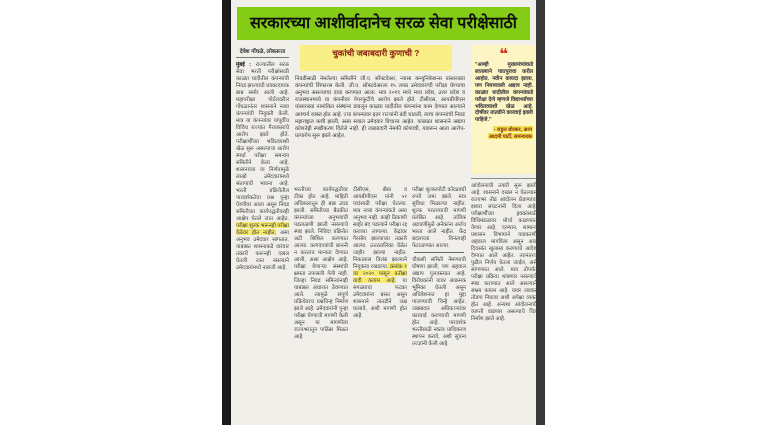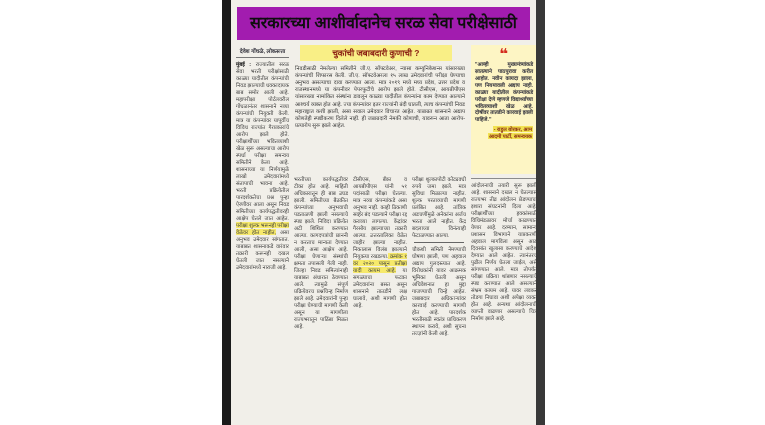--- a/index.html
+++ b/index.html
@@ -3,37 +3,37 @@
 <meta charset="utf-8">
 <style>
   html,body{margin:0;padding:0;background:#ffffff;}
   .stage{position:relative;width:765px;height:425px;background:#ffffff;overflow:hidden;
          font-family:"Liberation Sans","DejaVu Sans",sans-serif;}
   .clip{position:absolute;left:222px;top:0;width:323px;height:425px;display:flex;}
   .edge-left{width:9px;background:#1b1b1b;flex:none;}
   .edge-right{width:9px;background:#383838;flex:none;}
   .paper{flex:1;background:#f1efe9;overflow:hidden;position:relative;}
 
-  .headline{margin:7px 6px 3px;background:#a21caf;padding:5px 6px 7px;text-align:center;
+  .headline{margin:7px 6px 3px;background:#84cc16;padding:5px 6px 7px;text-align:center;
             font-weight:bold;font-size:16px;line-height:1.32;color:#0e0e0e;}
   .headline .hl-line{display:block;}
 
   .cols{display:flex;gap:5px;padding:2px 5px 0;height:352px;overflow:hidden;}
 
   .col1{width:53px;flex:none;}
   .byline{font-size:5.6px;font-weight:bold;color:#2e2e38;text-align:center;
           padding:2px 0;border-bottom:1px solid #777;margin-bottom:3px;}
   .tiny{font-size:5.3px;line-height:7px;text-align:justify;color:#3b3b3b;
         word-break:break-word;}
   .lead{font-weight:bold;color:#111;}
   .hl-mark{background:#f6e96b;}
 
   .mid{width:172px;flex:none;}
   .subhead{background:#f9ef86;color:#8a1d12;font-weight:bold;font-size:8.5px;
-           text-align:center;padding:2px 4px 3px;margin:0 14px 2px 6px;}
+           text-align:center;padding:2px 4px 13px;margin:0 14px 2px 6px;}
   .intro{font-size:5.4px;line-height:7.1px;text-align:justify;color:#333;
          height:108px;overflow:hidden;padding:2px 1px 0;}
   .subcols{display:flex;gap:5px;margin-top:3px;}
   .subcol{flex:1;overflow:hidden;}
   .inner-rule{border:none;border-top:1px solid #666;margin:3px 2px;}
 
   .col5{width:66px;flex:none;}
   .quotebox{background:#fdf5c4;padding:3px 4px 4px;height:122px;overflow:hidden;}
   .qmark{color:#d42b1e;font-size:15px;line-height:11px;text-align:center;
          font-weight:bold;}

